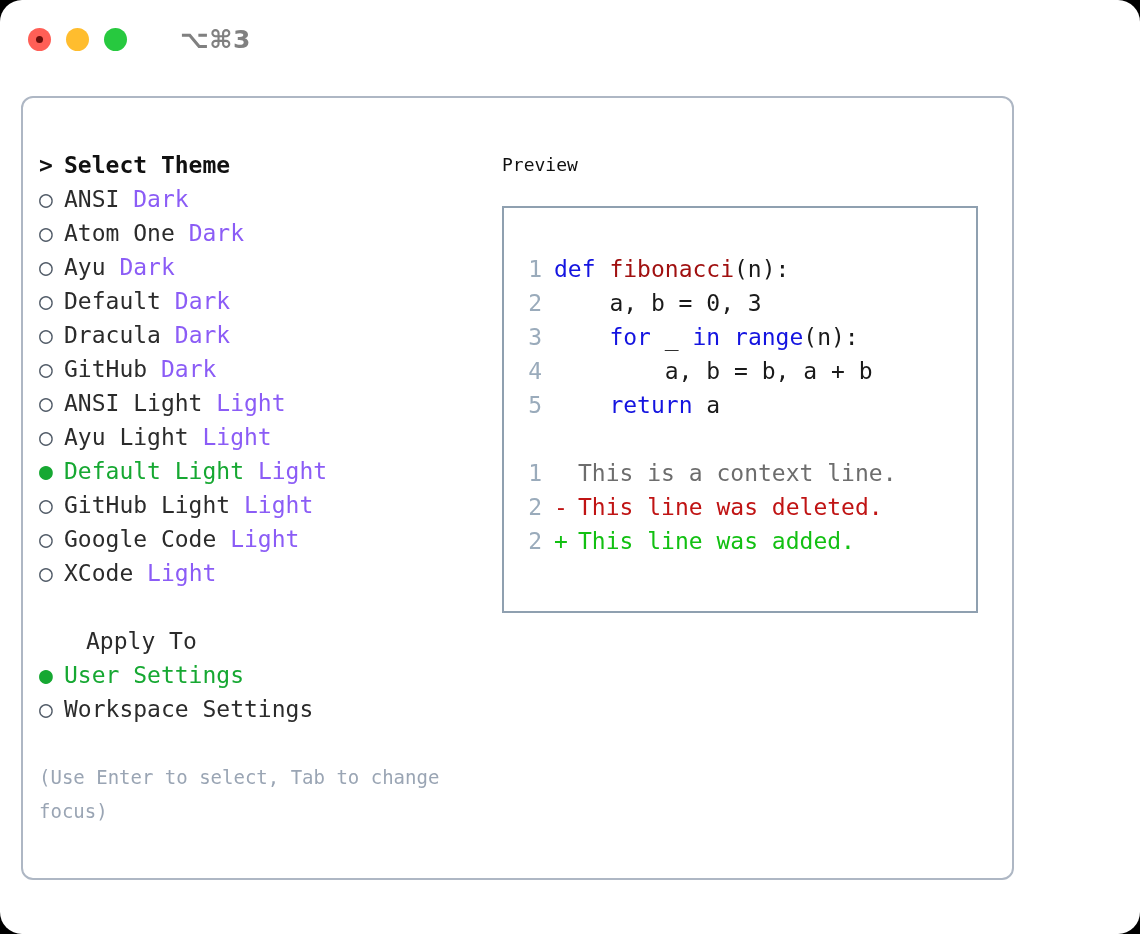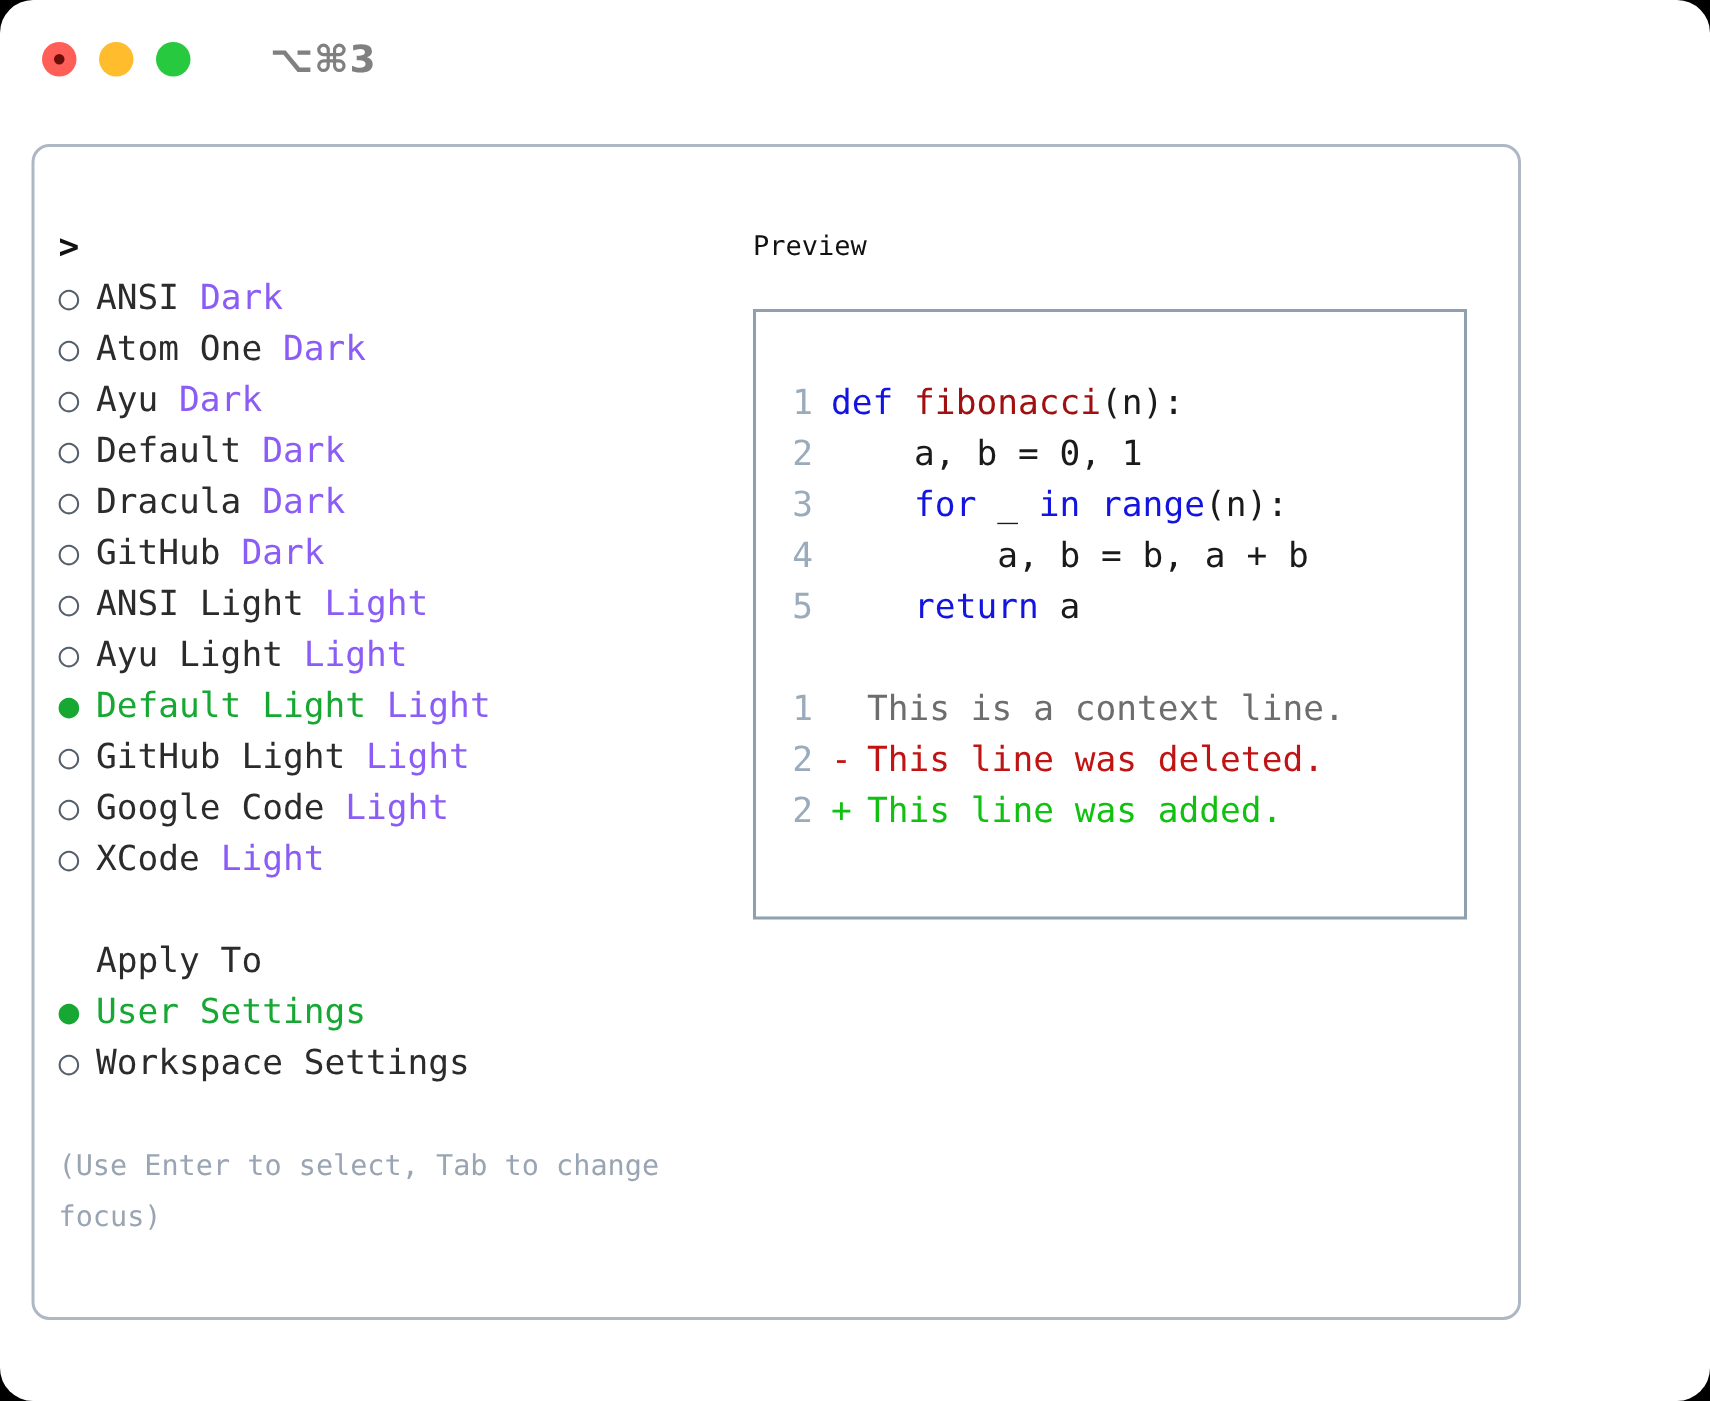--- a/index.html
+++ b/index.html
@@ -91,21 +91,21 @@
   .heading {
     font-weight: 700;
     color: #111111;
   }
   .heading .marker { font-weight: 700; color: #111111; }
   .theme-name { color: #2b2b2b; }
   .theme-cat  { color: #8b5cf6; }
   .row.selected .marker { color: #16a832; }
   .row.selected .theme-name { color: #16a832; text-align: right; }
   .row.plain .marker { color: transparent; }
-  .row.plain .theme-name { color: #2b2b2b; }
+  .row.plain .theme-name { color: #2b2b2b; margin-left: 22px; }
   .row .marker.hollow { color: #555f6b; }
   .spacer-row { height: 34px; }
   #hint {
     position: absolute;
     left: 16px; top: 662px;
     width: 420px;
     font-size: 19px;
     line-height: 34px;
     color: #9aa5b4;
     white-space: pre-wrap;
@@ -172,21 +172,21 @@
     </div>
     <div id="shortcut">⌥⌘3</div>
   </div>
 
   <div id="panel">
     <div id="panel-inner">
 
       <div id="left-col">
 
         <div class="row heading">
-          <span class="marker">&gt;</span>
+          <span class="marker">&gt;</span><span>Select Theme</span>
         </div>
 
         <div id="theme-rows">
             <div class="row"><span class="marker hollow">○</span><span class="theme-name">ANSI </span><span class="theme-cat">Dark</span></div>
             <div class="row"><span class="marker hollow">○</span><span class="theme-name">Atom One </span><span class="theme-cat">Dark</span></div>
             <div class="row"><span class="marker hollow">○</span><span class="theme-name">Ayu </span><span class="theme-cat">Dark</span></div>
             <div class="row"><span class="marker hollow">○</span><span class="theme-name">Default </span><span class="theme-cat">Dark</span></div>
             <div class="row"><span class="marker hollow">○</span><span class="theme-name">Dracula </span><span class="theme-cat">Dark</span></div>
             <div class="row"><span class="marker hollow">○</span><span class="theme-name">GitHub </span><span class="theme-cat">Dark</span></div>
             <div class="row"><span class="marker hollow">○</span><span class="theme-name">ANSI Light </span><span class="theme-cat">Light</span></div>
@@ -210,21 +210,21 @@
 
       </div>
 
       <div id="hint">(Use Enter to select, Tab to change focus)</div>
 
       <div id="right-col">
         <div id="preview-title">Preview</div>
         <div id="preview-box">
           <div id="code-block">
               <div class="code-line"><span class="lineno">1</span><span class="kw">def </span><span class="fn">fibonacci</span><span class="plaincode">(n):</span></div>
-              <div class="code-line"><span class="lineno">2</span><span class="plaincode">    a, b = 0, 1</span></div>
+              <div class="code-line"><span class="lineno">2</span><span class="plaincode">    a, b = 0, 3</span></div>
               <div class="code-line"><span class="lineno">3</span><span class="plaincode">    </span><span class="kw">for</span><span class="plaincode"> _ </span><span class="kw">in</span><span class="plaincode"> </span><span class="kw">range</span><span class="plaincode">(n):</span></div>
               <div class="code-line"><span class="lineno">4</span><span class="plaincode">        a, b = b, a + b</span></div>
               <div class="code-line"><span class="lineno">5</span><span class="plaincode">    </span><span class="kw">return</span><span class="plaincode"> a</span></div>
             </div>
           <div class="diff-gap"></div>
           <div id="diff-block">
               <div class="code-line"><span class="lineno">1</span><span class="sign ctx"> </span><span class="ctx">This is a context line.</span></div>
               <div class="code-line"><span class="lineno">2</span><span class="sign del">-</span><span class="del">This line was deleted.</span></div>
               <div class="code-line"><span class="lineno">2</span><span class="sign add">+</span><span class="add">This line was added.</span></div>
             </div>

